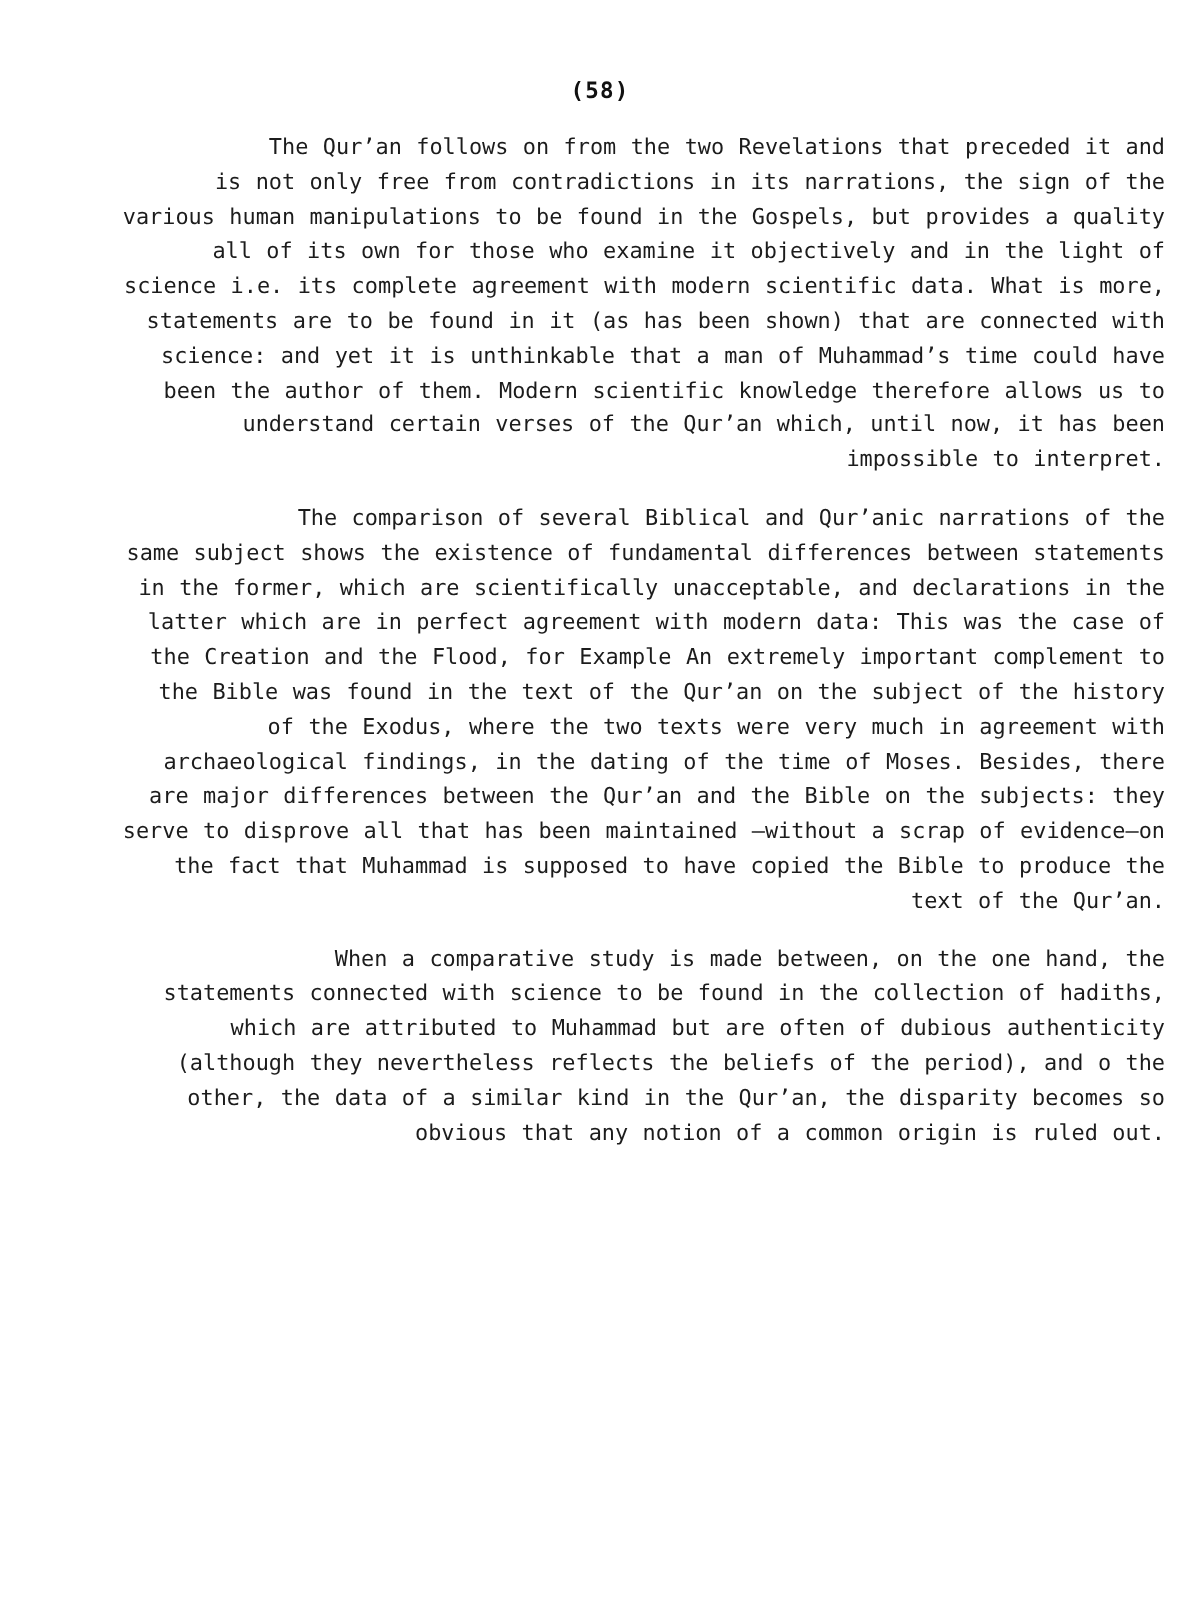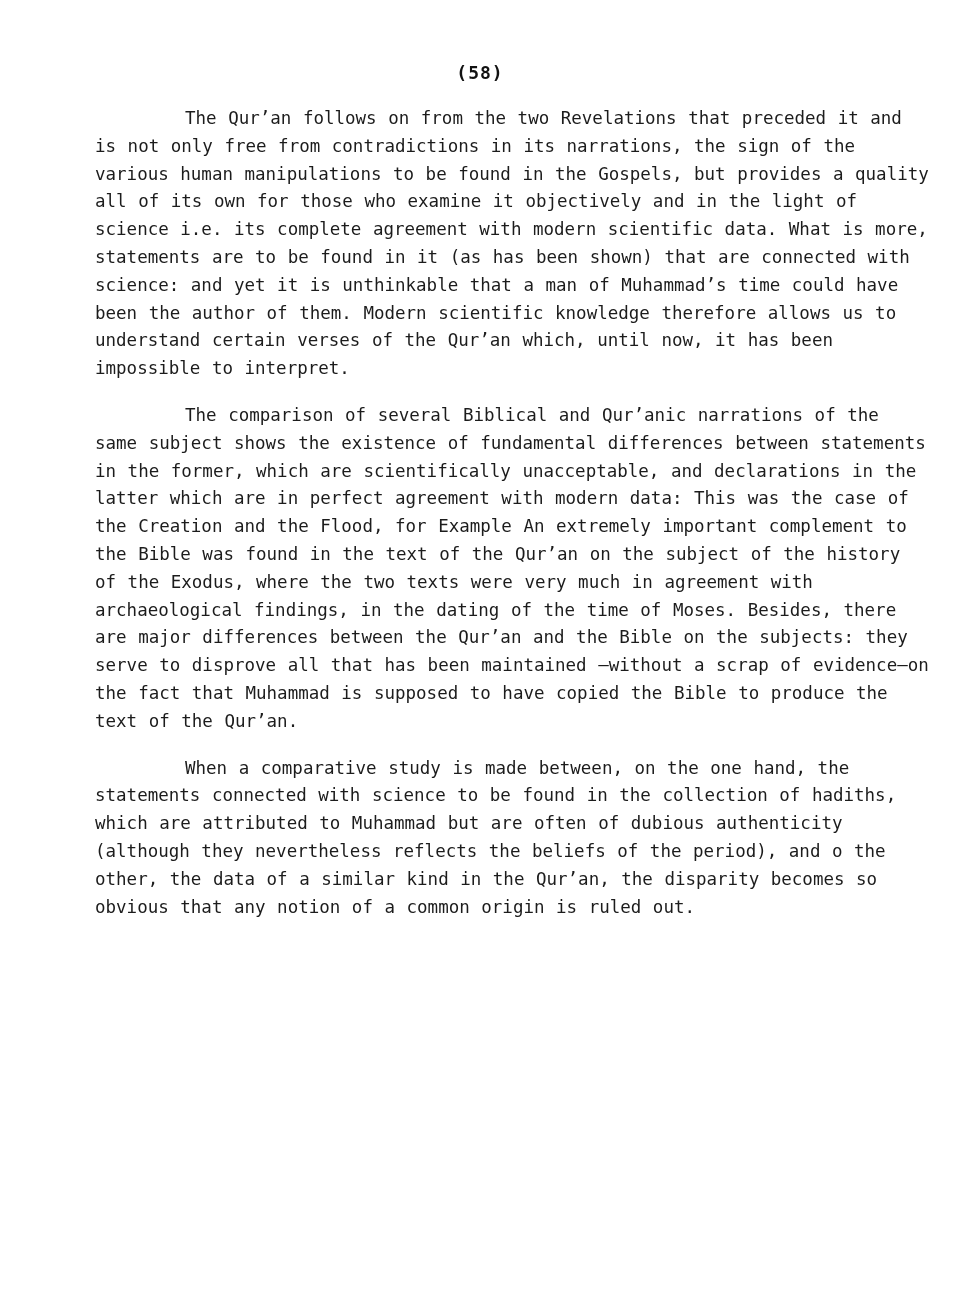--- a/index.html
+++ b/index.html
@@ -27,21 +27,21 @@
     font-weight: bold;
     letter-spacing: 1px;
     margin: 0 67px 22px 0; 
     color: #111111;
   }
   .body-text p {
     font-size: 17.5px;
     line-height: 27.8px;
     margin: 0 0 19px 0;
     text-indent: 90px;
-    text-align: left;
+    text-align: right;
     word-spacing: 1px;
     color: #1c1c1c;
   }
 </style>
 </head>
 <body>
 
 <div class="page">
   <div class="page-number">(58)</div>
 

